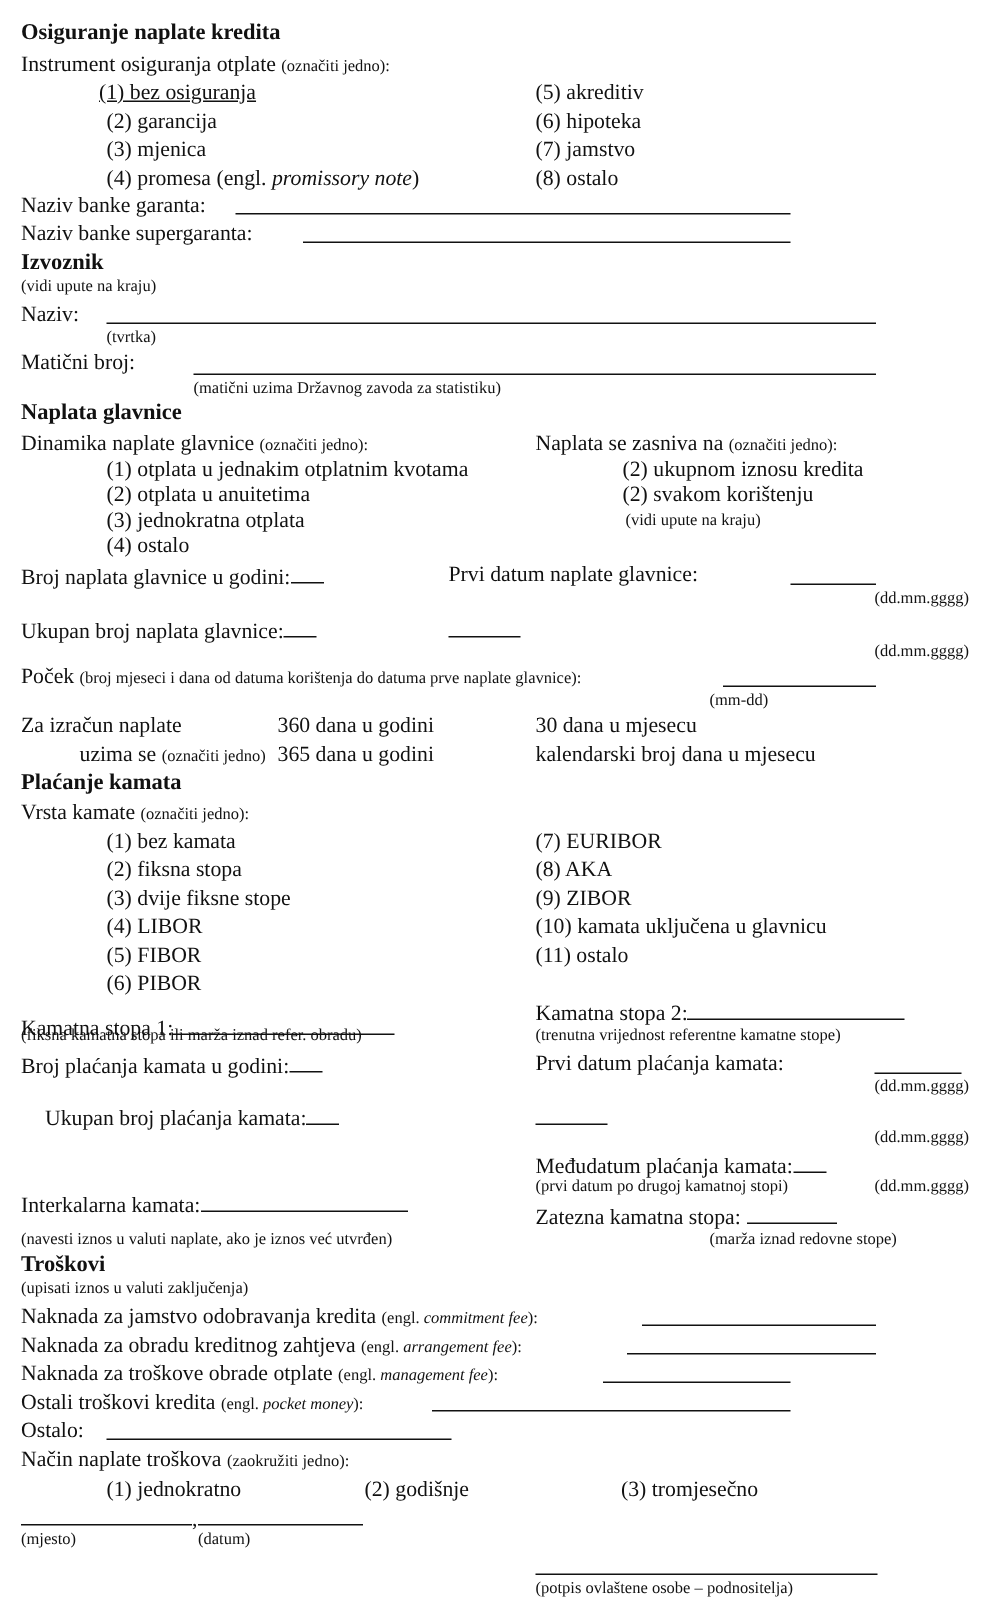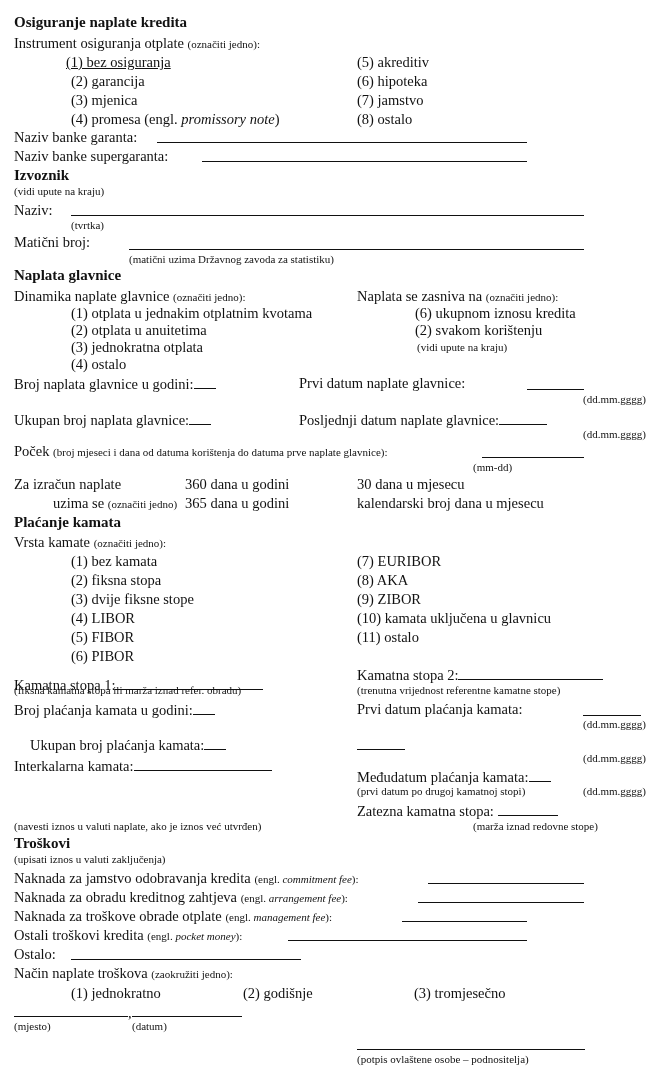--- a/index.html
+++ b/index.html
@@ -45,31 +45,31 @@
 <div class="abs sm" style="left:129px;top:254px;">(matični uzima Državnog zavoda za statistiku)</div>
 
 <div class="abs h" style="left:14px;top:268px;">Naplata glavnice</div>
 <div class="abs" style="left:14px;top:289px;"><span>Dinamika naplate glavnice</span> <span class="sm">(označiti jedno):</span></div>
 <div class="abs" style="left:357px;top:289px;"><span>Naplata se zasniva na</span> <span class="sm">(označiti jedno):</span></div>
 
 <div class="abs" style="left:71px;top:306px;">(1) otplata u jednakim otplatnim kvotama</div>
 <div class="abs" style="left:71px;top:323px;">(2) otplata u anuitetima</div>
 <div class="abs" style="left:71px;top:340px;">(3) jednokratna otplata</div>
 <div class="abs" style="left:71px;top:357px;">(4) ostalo</div>
-<div class="abs" style="left:415px;top:306px;">(6) ukupnom iznosu kredita</div>
+<div class="abs" style="left:415px;top:306px;">(2) ukupnom iznosu kredita</div>
 <div class="abs" style="left:415px;top:323px;">(2) svakom korištenju</div>
 <div class="abs sm" style="left:417px;top:342px;">(vidi upute na kraju)</div>
 
 <div class="abs" style="left:14px;top:376px;"><span>Broj naplata glavnice u godini:</span><span class="field" style="width:22px;"></span></div>
 <div class="abs" style="left:299px;top:376px;">Prvi datum naplate glavnice:</div>
 <div class="line" style="left:527px;width:57px;top:389px;"></div>
 <div class="abs sm" style="left:583px;top:394px;">(dd.mm.gggg)</div>
 
 <div class="abs" style="left:14px;top:412px;"><span>Ukupan broj naplata glavnice:</span><span class="field" style="width:22px;"></span></div>
-<div class="abs" style="left:299px;top:412px;"><span>Posljednji datum naplate glavnice:</span><span class="field" style="width:48px;"></span></div>
+<div class="abs" style="left:299px;top:412px;"><span class="field" style="width:48px;"></span></div>
 <div class="abs sm" style="left:583px;top:429px;">(dd.mm.gggg)</div>
 
 <div class="abs" style="left:14px;top:444px;"><span>Poček</span> <span class="sm">(broj mjeseci i dana od datuma korištenja do datuma prve naplate glavnice):</span></div>
 <div class="line" style="left:482px;width:102px;top:457px;"></div>
 <div class="abs sm" style="left:473px;top:462px;">(mm-dd)</div>
 
 <div class="abs" style="left:14px;top:477px;">Za izračun naplate</div>
 <div class="abs" style="left:14px;top:496px;margin-left:39px;"><span>uzima se</span> <span class="sm">(označiti jedno)</span></div>
 <div class="abs" style="left:185px;top:477px;">360 dana u godini</div>
 <div class="abs" style="left:185px;top:496px;">365 dana u godini</div>
@@ -102,21 +102,21 @@
 <div class="abs sm" style="left:583px;top:719px;">(dd.mm.gggg)</div>
 
 <div class="abs" style="left:30px;top:737px;"><span>Ukupan broj plaćanja kamata:</span><span class="field" style="width:22px;"></span></div>
 <div class="abs" style="left:357px;top:737px;"><span class="field" style="width:48px;"></span></div>
 <div class="abs sm" style="left:583px;top:753px;">(dd.mm.gggg)</div>
 
 <div class="abs" style="left:357px;top:769px;"><span>Međudatum plaćanja kamata:</span><span class="field" style="width:22px;"></span></div>
 <div class="abs sm" style="left:357px;top:786px;">(prvi datum po drugoj kamatnoj stopi)</div>
 <div class="abs sm" style="left:583px;top:786px;">(dd.mm.gggg)</div>
 
-<div class="abs" style="left:14px;top:758px;text-align:right;"><span>Interkalarna kamata:</span><span class="field" style="width:138px;"></span></div>
+<div class="abs" style="left:14px;top:795px;text-align:right;"><span>Interkalarna kamata:</span><span class="field" style="width:138px;"></span></div>
 <div class="abs sm" style="left:14px;top:821px;">(navesti iznos u valuti naplate, ako je iznos već utvrđen)</div>
 <div class="abs" style="left:357px;top:803px;"><span>Zatezna kamatna stopa:</span> <span class="field" style="width:60px;"></span></div>
 <div class="abs sm" style="left:473px;top:821px;">(marža iznad redovne stope)</div>
 
 <div class="abs h" style="left:14px;top:836px;">Troškovi</div>
 <div class="abs sm" style="left:14px;top:854px;">(upisati iznos u valuti zaključenja)</div>
 
 <div class="abs" style="left:14px;top:871px;"><span>Naknada za jamstvo odobravanja kredita</span> <span class="sm">(engl. </span><span class="sm it">commitment fee</span><span class="sm">):</span></div>
 <div class="line" style="left:428px;width:156px;top:883px;"></div>
 <div class="abs" style="left:14px;top:890px;"><span>Naknada za obradu kreditnog zahtjeva</span> <span class="sm">(engl. </span><span class="sm it">arrangement fee</span><span class="sm">):</span></div>

